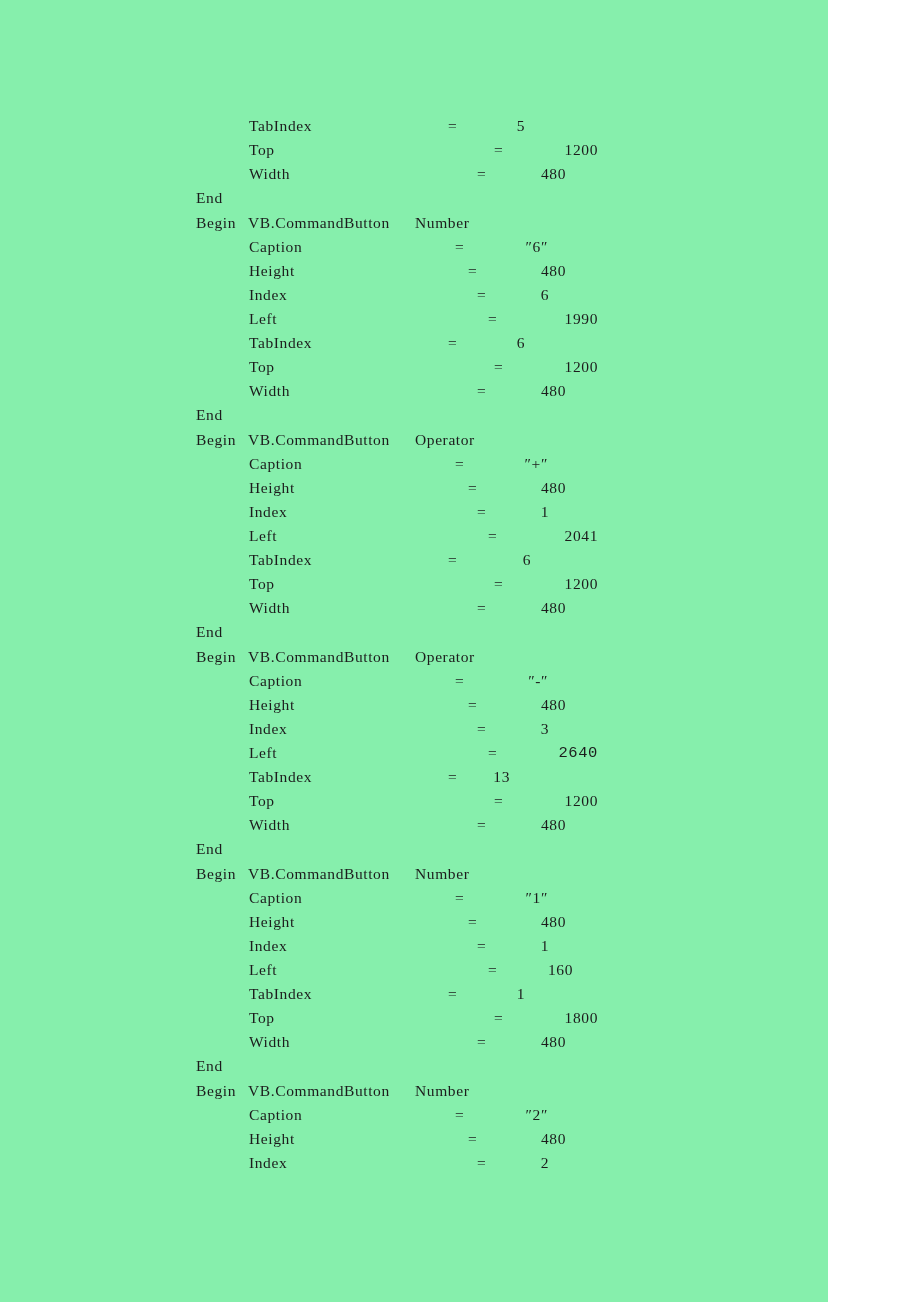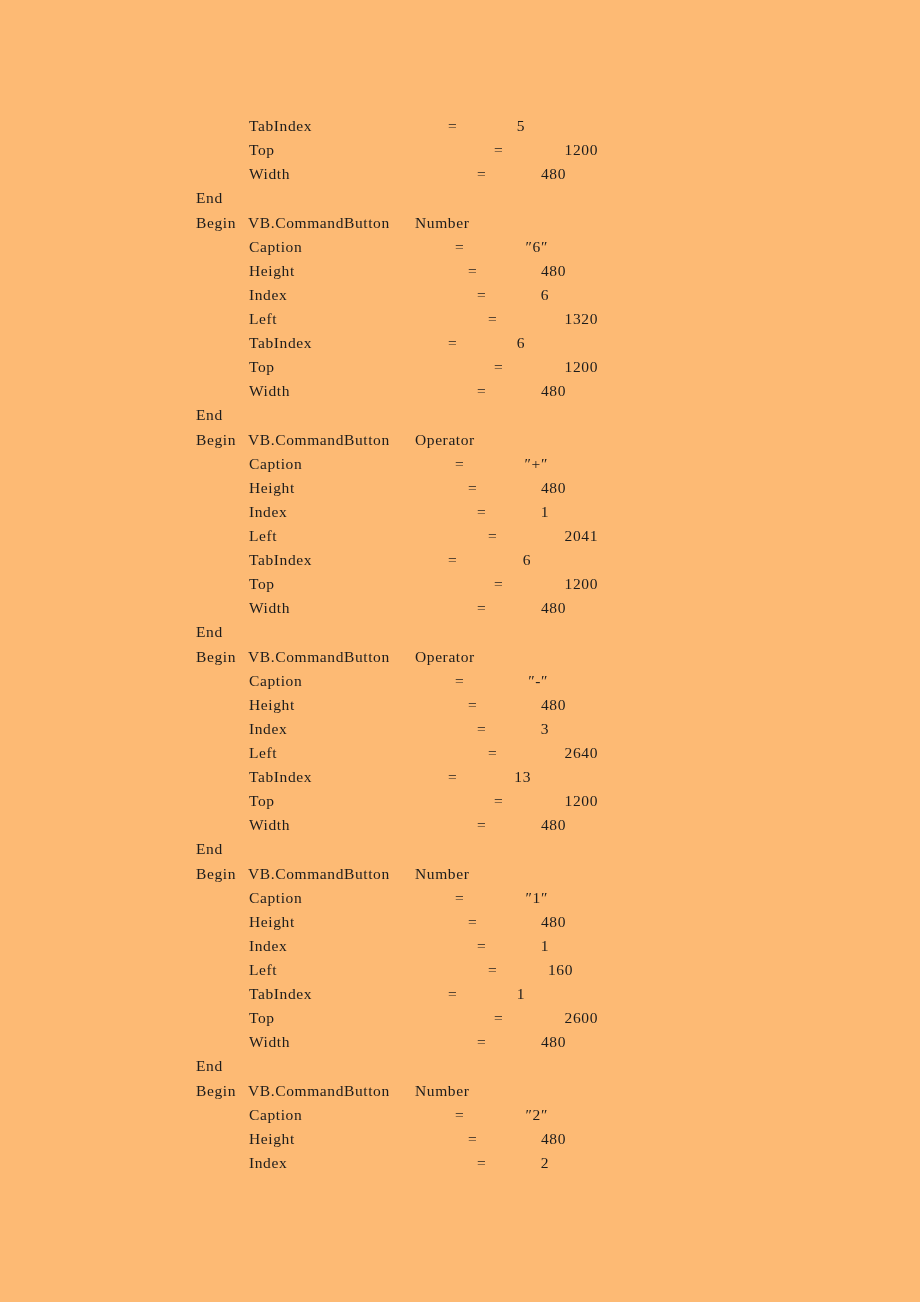--- a/index.html
+++ b/index.html
@@ -14,23 +14,23 @@
     position: relative;
     overflow: hidden;
     font-family: "Liberation Serif", "DejaVu Serif", serif;
     color: #1a1a1a;
     -webkit-font-smoothing: antialiased;
   }
   #page {
     position: absolute;
     left: 0;
     top: 0;
-    width: 920px;
+    width: 828px;
     height: 1302px;
-    background: #fdba74;
+    background: #86efac;
   }
   .code-line {
     position: absolute;
     left: 0;
     width: 920px;
     height: 24px;
     white-space: pre;
   }
   .tok {
     position: absolute;
@@ -54,49 +54,49 @@
 
 <div id="page">
     <div class="code-line" style="top: 114px;"><span class="tok" style="left: 249px;">TabIndex</span><span class="tok eq" style="left: 448px;">=</span><span class="tok r" style="right: 395px;">5</span></div>
     <div class="code-line" style="top: 138px;"><span class="tok" style="left: 249px;">Top</span><span class="tok eq" style="left: 494px;">=</span><span class="tok r" style="right: 322px;">1200</span></div>
     <div class="code-line" style="top: 162px;"><span class="tok" style="left: 249px;">Width</span><span class="tok eq" style="left: 477px;">=</span><span class="tok r" style="right: 354px;">480</span></div>
     <div class="code-line" style="top: 186px;"><span class="tok" style="left: 196px;">End</span></div>
     <div class="code-line" style="top: 211px;"><span class="tok" style="left: 196px;">Begin</span><span class="tok" style="left: 248px;">VB.CommandButton</span><span class="tok" style="left: 415px;">Number</span></div>
     <div class="code-line" style="top: 235px;"><span class="tok" style="left: 249px;">Caption</span><span class="tok eq" style="left: 455px;">=</span><span class="tok r" style="right: 372px;">″6″</span></div>
     <div class="code-line" style="top: 259px;"><span class="tok" style="left: 249px;">Height</span><span class="tok eq" style="left: 468px;">=</span><span class="tok r" style="right: 354px;">480</span></div>
     <div class="code-line" style="top: 283px;"><span class="tok" style="left: 249px;">Index</span><span class="tok eq" style="left: 477px;">=</span><span class="tok r" style="right: 371px;">6</span></div>
-    <div class="code-line" style="top: 307px;"><span class="tok" style="left: 249px;">Left</span><span class="tok eq" style="left: 488px;">=</span><span class="tok r" style="right: 322px;">1320</span></div>
+    <div class="code-line" style="top: 307px;"><span class="tok" style="left: 249px;">Left</span><span class="tok eq" style="left: 488px;">=</span><span class="tok r" style="right: 322px;">1990</span></div>
     <div class="code-line" style="top: 331px;"><span class="tok" style="left: 249px;">TabIndex</span><span class="tok eq" style="left: 448px;">=</span><span class="tok r" style="right: 395px;">6</span></div>
     <div class="code-line" style="top: 355px;"><span class="tok" style="left: 249px;">Top</span><span class="tok eq" style="left: 494px;">=</span><span class="tok r" style="right: 322px;">1200</span></div>
     <div class="code-line" style="top: 379px;"><span class="tok" style="left: 249px;">Width</span><span class="tok eq" style="left: 477px;">=</span><span class="tok r" style="right: 354px;">480</span></div>
     <div class="code-line" style="top: 403px;"><span class="tok" style="left: 196px;">End</span></div>
     <div class="code-line" style="top: 428px;"><span class="tok" style="left: 196px;">Begin</span><span class="tok" style="left: 248px;">VB.CommandButton</span><span class="tok" style="left: 415px;">Operator</span></div>
     <div class="code-line" style="top: 452px;"><span class="tok" style="left: 249px;">Caption</span><span class="tok eq" style="left: 455px;">=</span><span class="tok r" style="right: 372px;">″+″</span></div>
     <div class="code-line" style="top: 476px;"><span class="tok" style="left: 249px;">Height</span><span class="tok eq" style="left: 468px;">=</span><span class="tok r" style="right: 354px;">480</span></div>
     <div class="code-line" style="top: 500px;"><span class="tok" style="left: 249px;">Index</span><span class="tok eq" style="left: 477px;">=</span><span class="tok r" style="right: 371px;">1</span></div>
     <div class="code-line" style="top: 524px;"><span class="tok" style="left: 249px;">Left</span><span class="tok eq" style="left: 488px;">=</span><span class="tok r" style="right: 322px;">2041</span></div>
     <div class="code-line" style="top: 548px;"><span class="tok" style="left: 249px;">TabIndex</span><span class="tok eq" style="left: 448px;">=</span><span class="tok r" style="right: 389px;">6</span></div>
     <div class="code-line" style="top: 572px;"><span class="tok" style="left: 249px;">Top</span><span class="tok eq" style="left: 494px;">=</span><span class="tok r" style="right: 322px;">1200</span></div>
     <div class="code-line" style="top: 596px;"><span class="tok" style="left: 249px;">Width</span><span class="tok eq" style="left: 477px;">=</span><span class="tok r" style="right: 354px;">480</span></div>
     <div class="code-line" style="top: 620px;"><span class="tok" style="left: 196px;">End</span></div>
     <div class="code-line" style="top: 645px;"><span class="tok" style="left: 196px;">Begin</span><span class="tok" style="left: 248px;">VB.CommandButton</span><span class="tok" style="left: 415px;">Operator</span></div>
     <div class="code-line" style="top: 669px;"><span class="tok" style="left: 249px;">Caption</span><span class="tok eq" style="left: 455px;">=</span><span class="tok r" style="right: 372px;">″-″</span></div>
     <div class="code-line" style="top: 693px;"><span class="tok" style="left: 249px;">Height</span><span class="tok eq" style="left: 468px;">=</span><span class="tok r" style="right: 354px;">480</span></div>
     <div class="code-line" style="top: 717px;"><span class="tok" style="left: 249px;">Index</span><span class="tok eq" style="left: 477px;">=</span><span class="tok r" style="right: 371px;">3</span></div>
-    <div class="code-line" style="top: 741px;"><span class="tok" style="left: 249px;">Left</span><span class="tok eq" style="left: 488px;">=</span><span class="tok r" style="right: 322px;">2640</span></div>
-    <div class="code-line" style="top: 765px;"><span class="tok" style="left: 249px;">TabIndex</span><span class="tok eq" style="left: 448px;">=</span><span class="tok r" style="right: 389px;">13</span></div>
+    <div class="code-line" style="top: 741px;"><span class="tok" style="left: 249px;">Left</span><span class="tok eq" style="left: 488px;">=</span><span class="tok r" style="right: 322px; font-family: Liberation Mono, monospace;">2640</span></div>
+    <div class="code-line" style="top: 765px;"><span class="tok" style="left: 249px;">TabIndex</span><span class="tok eq" style="left: 448px;">=</span><span class="tok r" style="right: 410px;">13</span></div>
     <div class="code-line" style="top: 789px;"><span class="tok" style="left: 249px;">Top</span><span class="tok eq" style="left: 494px;">=</span><span class="tok r" style="right: 322px;">1200</span></div>
     <div class="code-line" style="top: 813px;"><span class="tok" style="left: 249px;">Width</span><span class="tok eq" style="left: 477px;">=</span><span class="tok r" style="right: 354px;">480</span></div>
     <div class="code-line" style="top: 837px;"><span class="tok" style="left: 196px;">End</span></div>
     <div class="code-line" style="top: 862px;"><span class="tok" style="left: 196px;">Begin</span><span class="tok" style="left: 248px;">VB.CommandButton</span><span class="tok" style="left: 415px;">Number</span></div>
     <div class="code-line" style="top: 886px;"><span class="tok" style="left: 249px;">Caption</span><span class="tok eq" style="left: 455px;">=</span><span class="tok r" style="right: 372px;">″1″</span></div>
     <div class="code-line" style="top: 910px;"><span class="tok" style="left: 249px;">Height</span><span class="tok eq" style="left: 468px;">=</span><span class="tok r" style="right: 354px;">480</span></div>
     <div class="code-line" style="top: 934px;"><span class="tok" style="left: 249px;">Index</span><span class="tok eq" style="left: 477px;">=</span><span class="tok r" style="right: 371px;">1</span></div>
     <div class="code-line" style="top: 958px;"><span class="tok" style="left: 249px;">Left</span><span class="tok eq" style="left: 488px;">=</span><span class="tok r" style="right: 347px;">160</span></div>
     <div class="code-line" style="top: 982px;"><span class="tok" style="left: 249px;">TabIndex</span><span class="tok eq" style="left: 448px;">=</span><span class="tok r" style="right: 395px;">1</span></div>
-    <div class="code-line" style="top: 1006px;"><span class="tok" style="left: 249px;">Top</span><span class="tok eq" style="left: 494px;">=</span><span class="tok r" style="right: 322px;">2600</span></div>
+    <div class="code-line" style="top: 1006px;"><span class="tok" style="left: 249px;">Top</span><span class="tok eq" style="left: 494px;">=</span><span class="tok r" style="right: 322px;">1800</span></div>
     <div class="code-line" style="top: 1030px;"><span class="tok" style="left: 249px;">Width</span><span class="tok eq" style="left: 477px;">=</span><span class="tok r" style="right: 354px;">480</span></div>
     <div class="code-line" style="top: 1054px;"><span class="tok" style="left: 196px;">End</span></div>
     <div class="code-line" style="top: 1079px;"><span class="tok" style="left: 196px;">Begin</span><span class="tok" style="left: 248px;">VB.CommandButton</span><span class="tok" style="left: 415px;">Number</span></div>
     <div class="code-line" style="top: 1103px;"><span class="tok" style="left: 249px;">Caption</span><span class="tok eq" style="left: 455px;">=</span><span class="tok r" style="right: 372px;">″2″</span></div>
     <div class="code-line" style="top: 1127px;"><span class="tok" style="left: 249px;">Height</span><span class="tok eq" style="left: 468px;">=</span><span class="tok r" style="right: 354px;">480</span></div>
     <div class="code-line" style="top: 1151px;"><span class="tok" style="left: 249px;">Index</span><span class="tok eq" style="left: 477px;">=</span><span class="tok r" style="right: 371px;">2</span></div>
   </div>
 
 </body></html>

